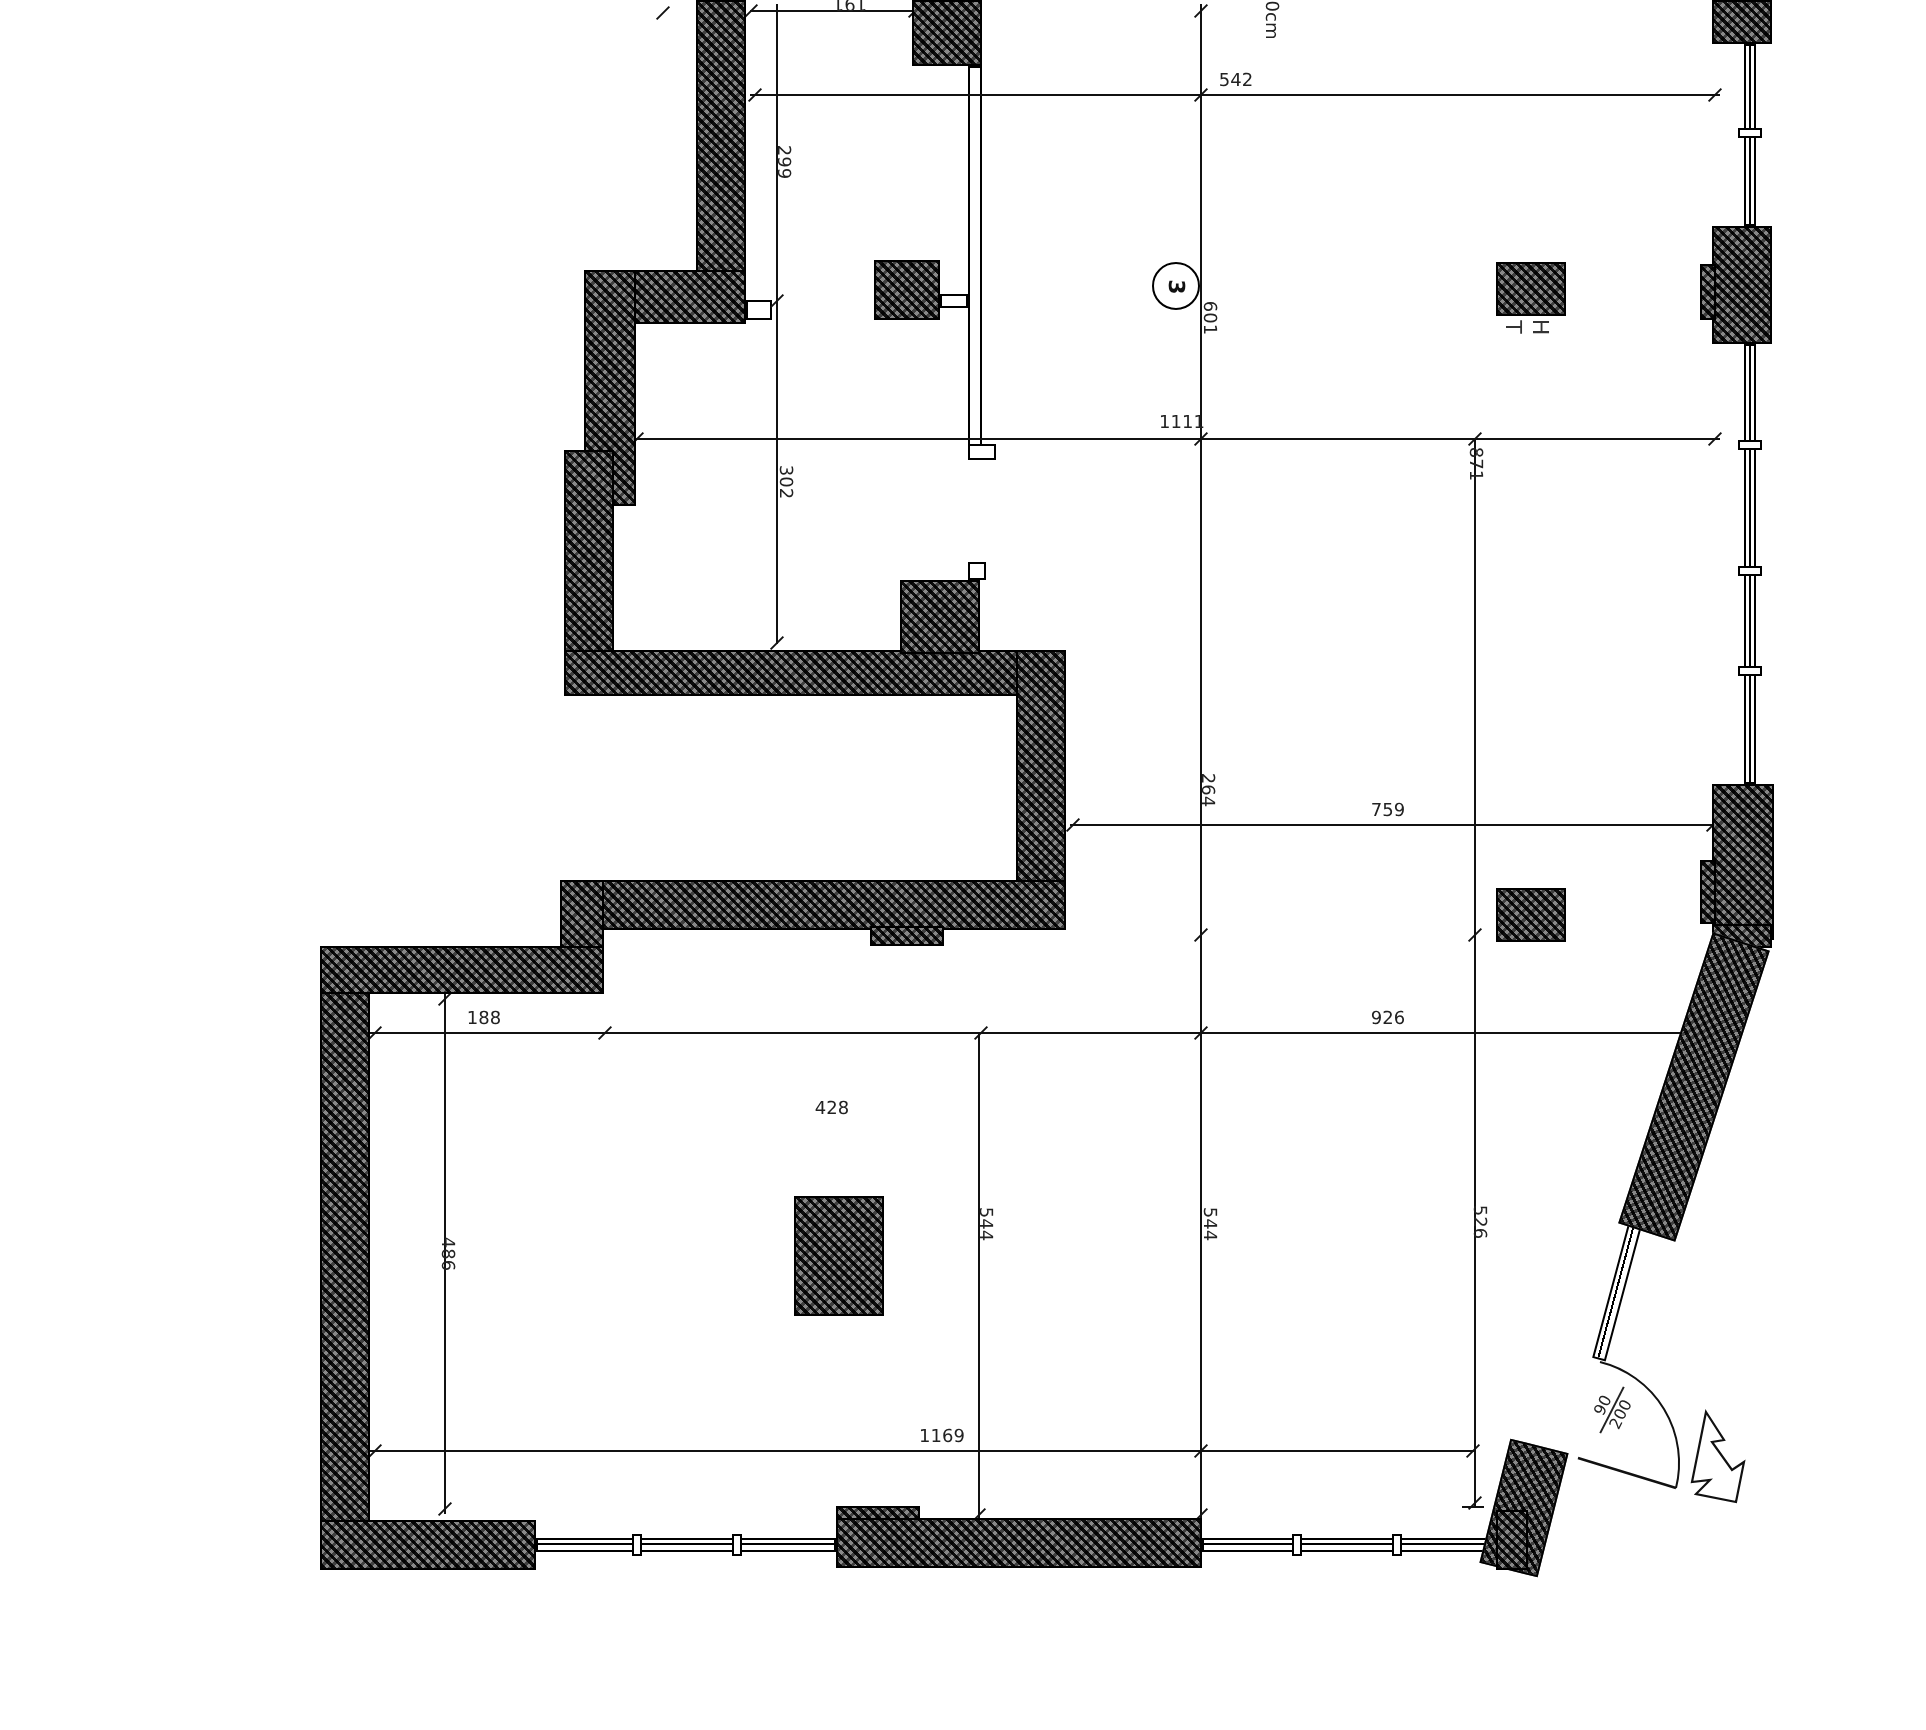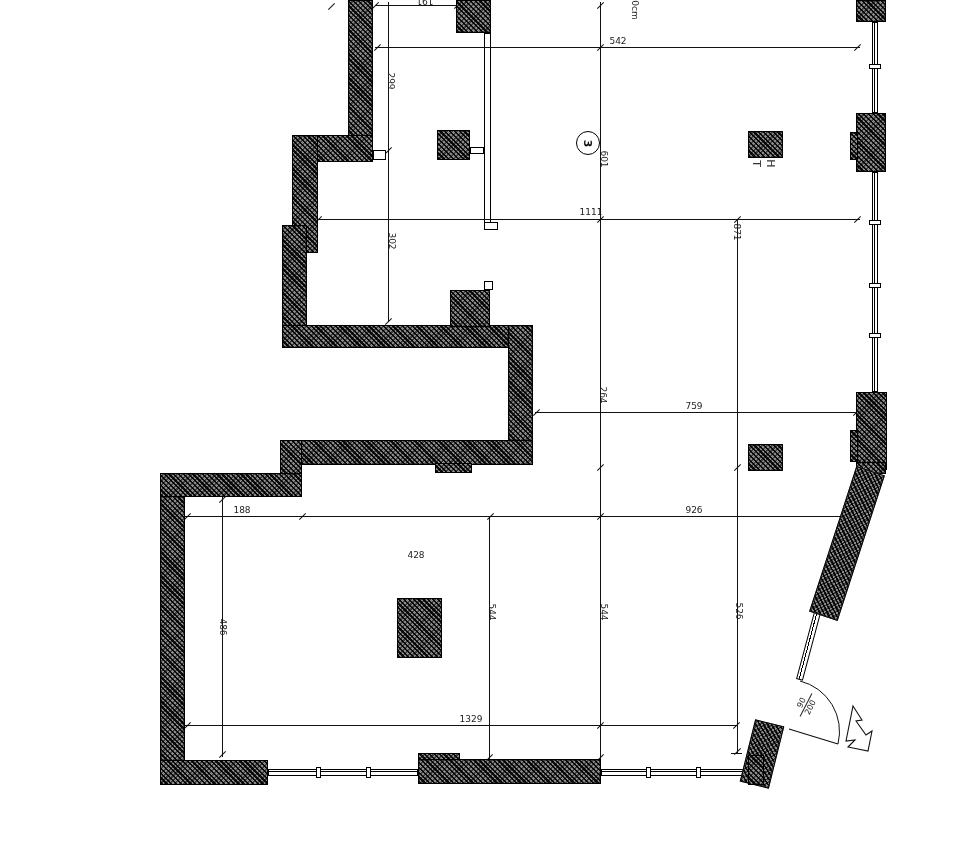--- a/index.html
+++ b/index.html
@@ -146,21 +146,21 @@
     <path d="M853,706 L862,720 L856,721 L866,735 L872,731 L868,751 L848,747 L855,740 L846,741 Z" stroke="#111" stroke-width="1.1" fill="#ffffff"></path>
   </svg>
 
   <div class="lbl r180" style="left:425px;top:1px;">191</div>
   <div class="lbl" style="left:618px;top:41px;">542</div>
   <div class="lbl" style="left:591px;top:212px;">1111</div>
   <div class="lbl" style="left:694px;top:406px;">759</div>
   <div class="lbl" style="left:242px;top:510px;">188</div>
   <div class="lbl" style="left:416px;top:510px;margin-top:45px;">428</div>
   <div class="lbl" style="left:694px;top:510px;">926</div>
-  <div class="lbl" style="left:471px;top:719px;">1329</div>
+  <div class="lbl" style="left:471px;top:719px;">1169</div>
   <div class="lbl r90" style="left:391px;top:81px;">299</div>
   <div class="lbl r90" style="left:392px;top:241px;">302</div>
   <div class="lbl r90" style="left:635px;top:10px;">0cm</div>
   <div class="lbl r90" style="left:604px;top:159px;">601</div>
   <div class="lbl r90" style="left:603px;top:395px;">264</div>
   <div class="lbl r90" style="left:492px;top:612px;">544</div>
   <div class="lbl r90" style="left:604px;top:612px;">544</div>
   <div class="lbl r90" style="left:737px;top:232px;">871</div>
   <div class="lbl r90" style="left:739px;top:611px;">526</div>
   <div class="lbl r90" style="left:223px;top:627px;">486</div>

